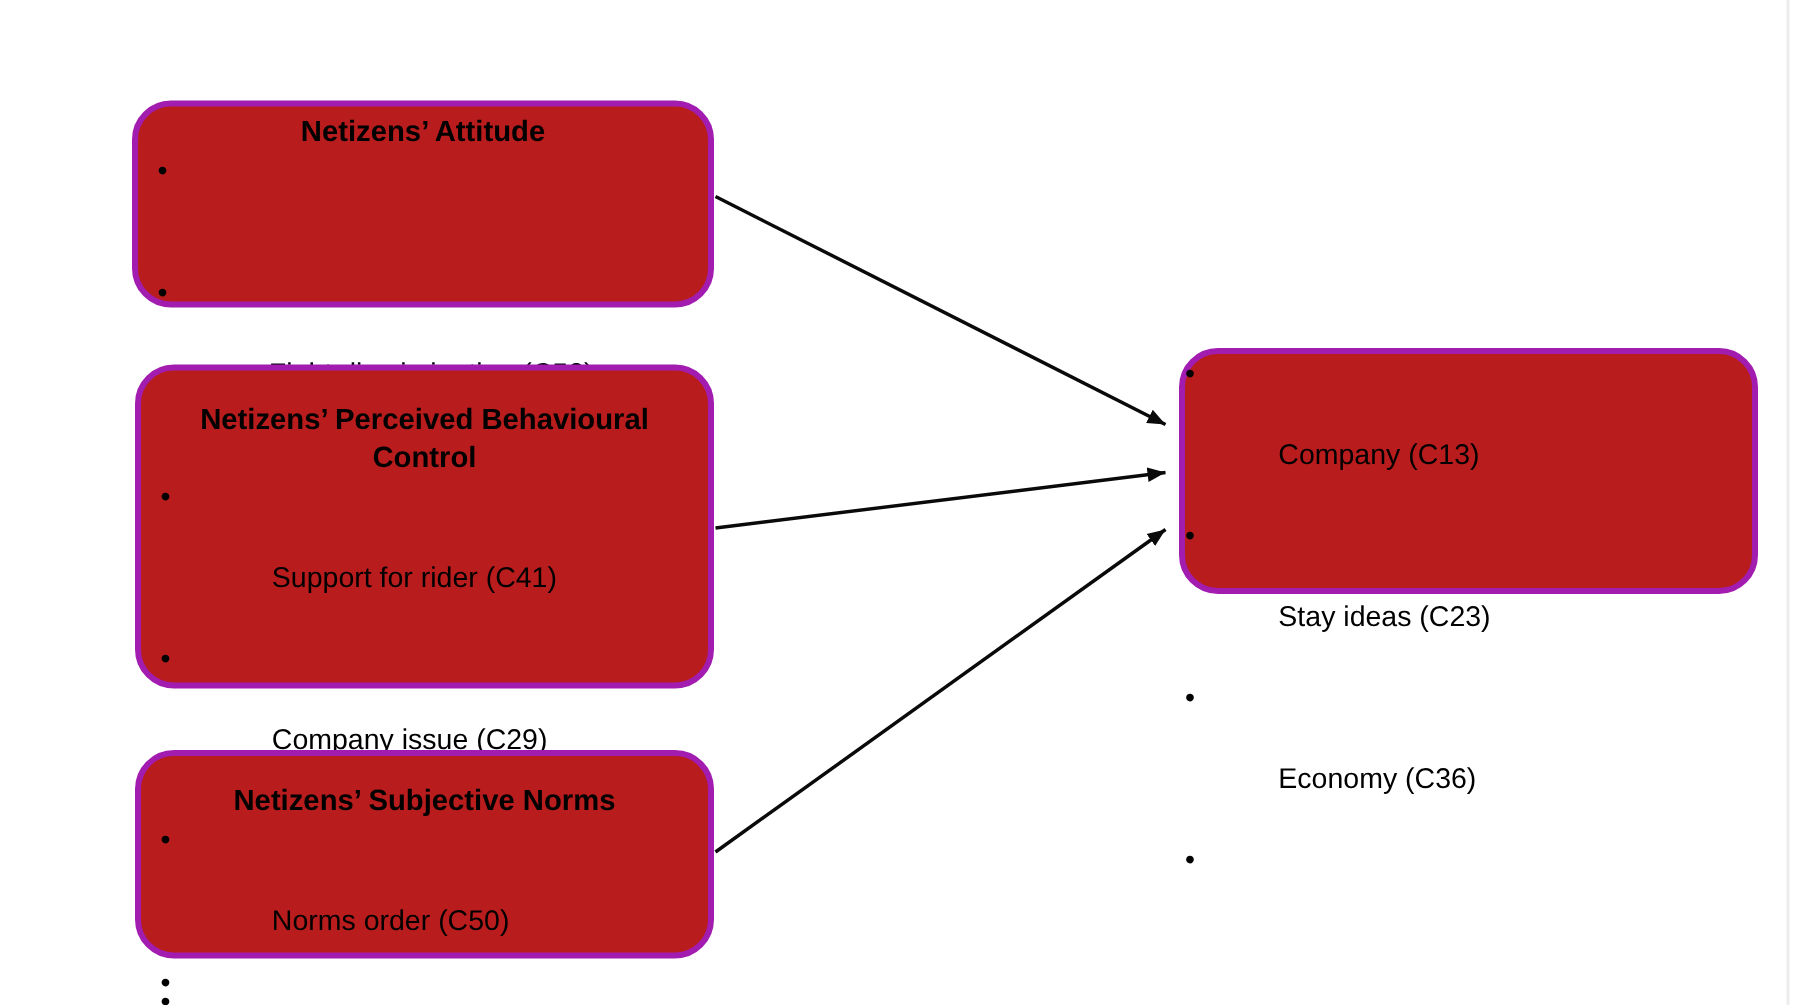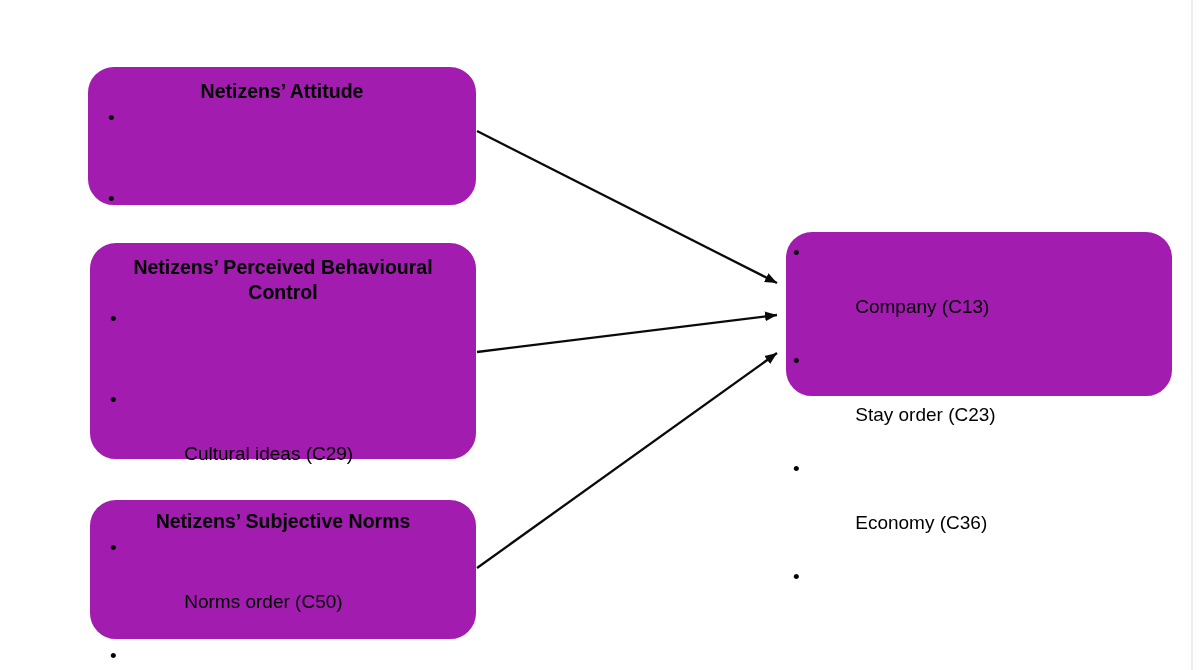--- a/index.html
+++ b/index.html
@@ -29,23 +29,23 @@
     position: absolute;
     left: 0;
     top: 0;
     width: 1200px;
     height: 670px;
     pointer-events: none;
   }
   .node {
     position: absolute;
     box-sizing: border-box;
-    border: 7px solid #a21caf;
+    border: 4px solid #a21caf;
     border-radius: 26px;
-    background: #a21caf;
+    background: #b91c1c;
   }
   .node-title {
     text-align: center;
     font-weight: bold;
     font-size: 19.5px;
     line-height: 25px;
     color: #000000;
     padding: 0 16px;
     white-space: pre-line;
   }
@@ -67,23 +67,23 @@
     left: 13px;
     top: 0;
     font-size: 19px;
     line-height: 27px;
   }
 
   
   #node-attitude   { left: 88px;  top: 67px;  width: 388px; height: 138px; }
   #node-attitude   .node-title { padding-top: 5px; }
   #node-control    { left: 90px;  top: 243px; width: 386px; height: 216px; }
-  #node-control    .node-title { padding-top: 5px; }
+  #node-control    .node-title { padding-top: 21px; }
   #node-norms      { left: 90px;  top: 500px; width: 386px; height: 139px; }
-  #node-norms      .node-title { padding-top: 2px; }
+  #node-norms      .node-title { padding-top: 18px; }
   #node-intention  { left: 786px; top: 232px; width: 386px; height: 164px; }
   #node-intention  .node-title { padding-top: 5px; }
   #node-intention  .bullet-item { padding-left: 20px; }
   #node-intention  .bullet-item .dot { left: 0px; }
 </style>
 </head>
 <body>
 
 <div id="canvas">
 
@@ -119,24 +119,25 @@
       </li>
     </ul>
   </div>
 
   <div class="node" id="node-control">
     <div class="node-title">Netizens’ Perceived Behavioural
 Control</div>
     <ul class="bullet-list">
       <li class="bullet-item">
         <span class="dot">•</span>
+        <span>Support for rider (C41)</span>
       </li>
       <li class="bullet-item">
         <span class="dot">•</span>
-        <span>Cultural ideas (C29)</span>
+        <span>Company issue (C29)</span>
       </li>
       <li class="bullet-item">
         <span class="dot">•</span>
         <span>Customer service (C20)</span>
       </li>
       <li class="bullet-item">
         <span class="dot">•</span>
         
       </li>
 
@@ -159,21 +160,21 @@
   </div>
 
   <div class="node" id="node-intention">
     <ul class="bullet-list">
       <li class="bullet-item">
         <span class="dot">•</span>
         <span>Company (C13)</span>
       </li>
       <li class="bullet-item">
         <span class="dot">•</span>
-        <span>Stay order (C23)</span>
+        <span>Stay ideas (C23)</span>
       </li>
       <li class="bullet-item">
         <span class="dot">•</span>
         <span>Economy (C36)</span>
       </li>
       <li class="bullet-item">
         <span class="dot">•</span>
         
       </li>
     </ul>

